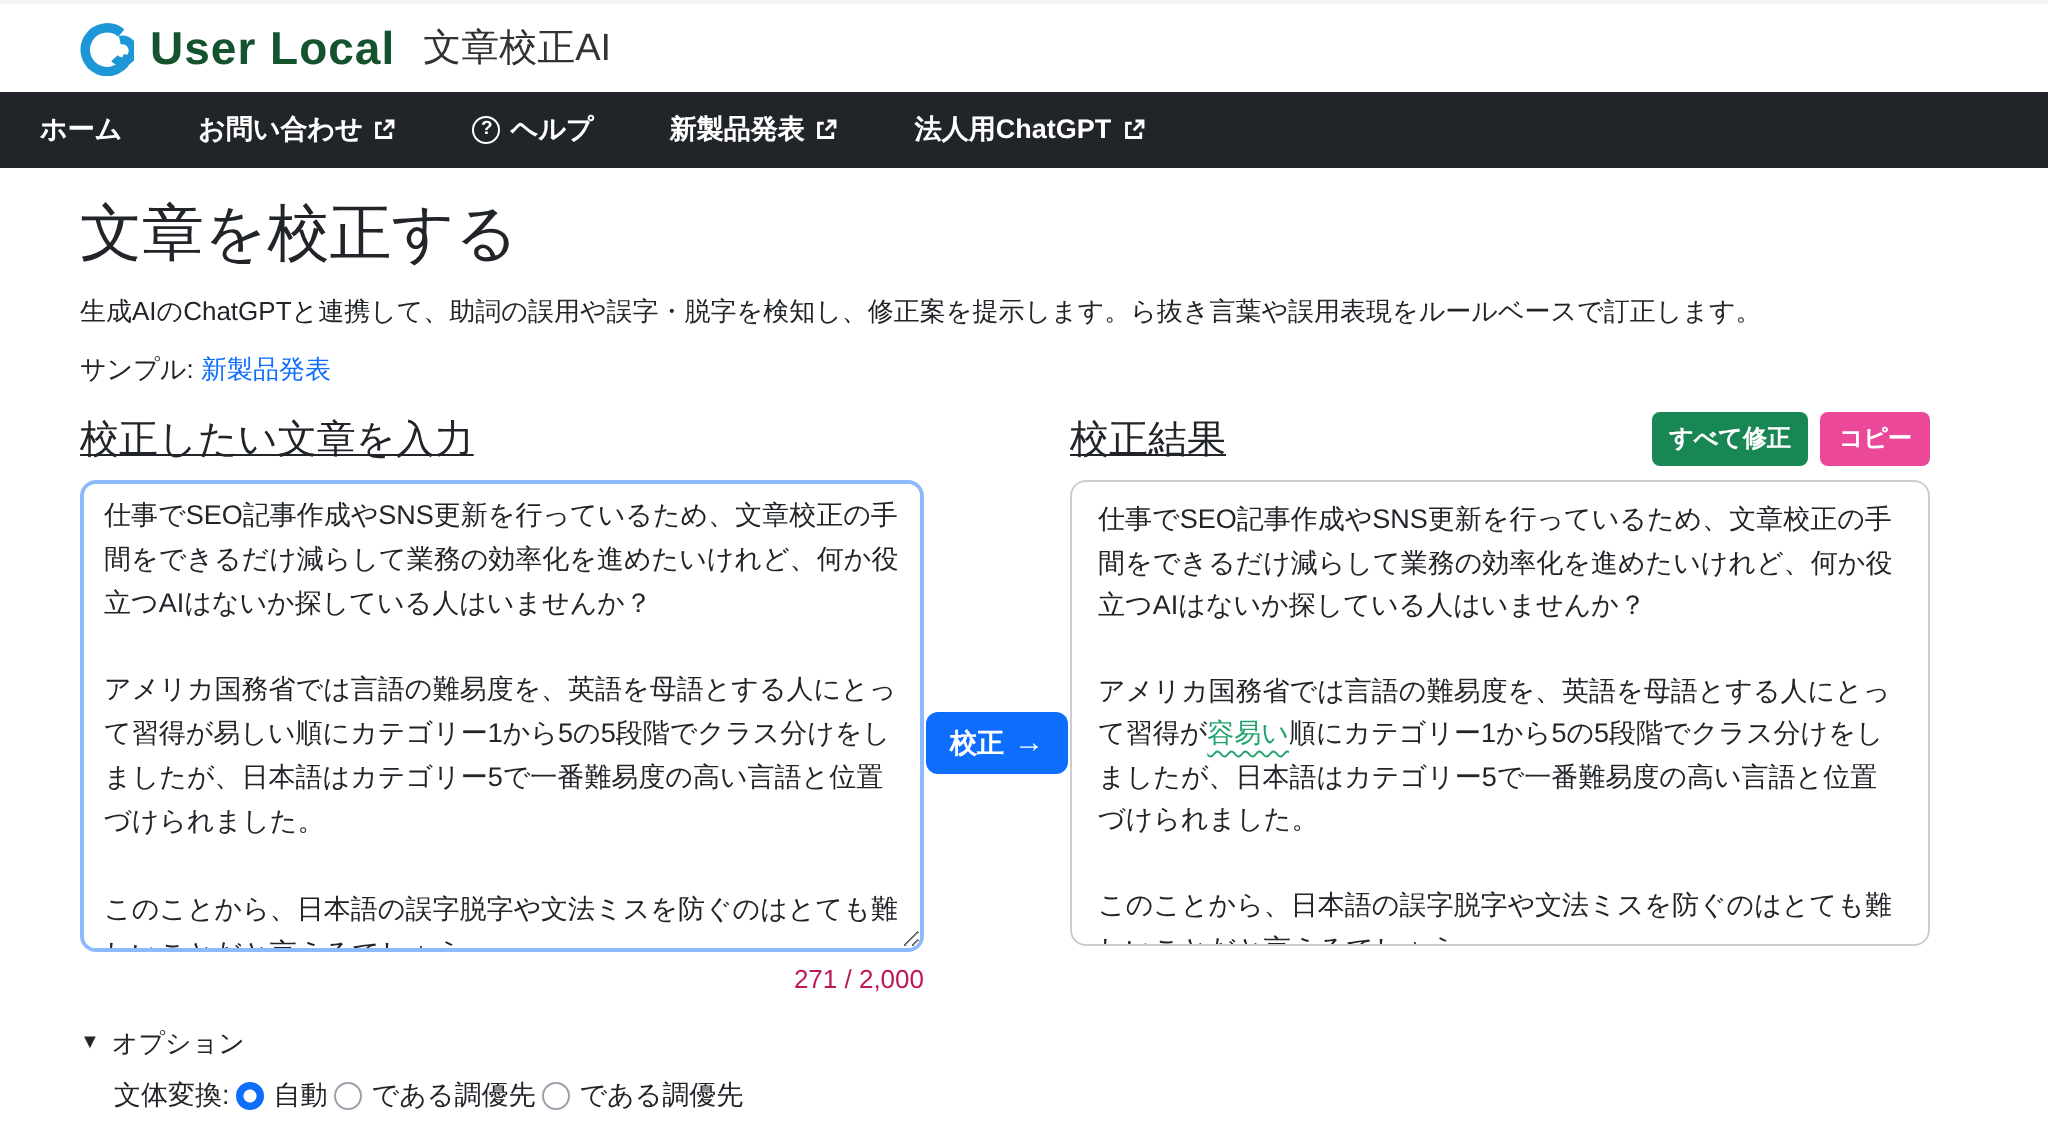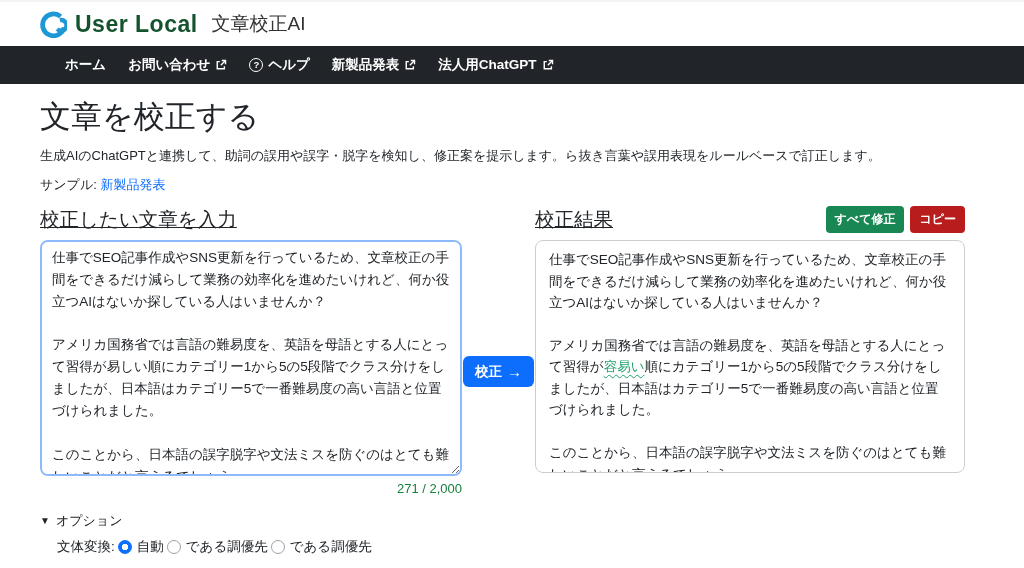--- a/index.html
+++ b/index.html
@@ -23,21 +23,21 @@
   .brand-name {
     font-size: 23px; font-weight: 700; color: #14532d;
     letter-spacing: 0.5px;
   }
   .app-title { font-size: 19px; color: #333; margin-left: 6px; }
 
   
   .navbar {
     height: 38px; background: #212529;
     display: flex; align-items: center;
-    padding-left: 65px; gap: 22px;
+    padding-left: 20px; gap: 38px;
   }
   .nav-item {
     color: #fff; font-size: 13.5px; font-weight: 600;
     text-decoration: none; display: inline-flex; align-items: center; gap: 5px;
     cursor: pointer;
   }
   .ext-icon { display: inline-flex; margin-top: -1px; }
   .help-circle {
     width: 14px; height: 14px; border: 1.3px solid #fff; border-radius: 50%;
     display: inline-flex; align-items: center; justify-content: center;
@@ -60,21 +60,21 @@
   .col-left h2.panel-title { margin-bottom: 7px; }
 
   textarea.input-area {
     width: 100%; height: 236px;
     border: 2px solid #8db9fd; border-radius: 8px;
     padding: 5px 10px;
     font-family: "Liberation Sans", "DejaVu Sans", sans-serif;
     font-size: 13.5px; line-height: 1.62; color: #212529;
     resize: vertical; outline: none;
   }
-  .char-count { text-align: right; font-size: 13px; margin-top: 1px; color: #15803d; }
+  .char-count { text-align: right; font-size: 13px; margin-top: 1px; color: #be185d; }
 
   .proofread-btn {
     margin-top: 150px; height: 31px; padding: 0 12px;
     background: #0d6efd; color: #fff; border: none; border-radius: 6px;
     font-size: 13.5px; font-weight: 700; cursor: pointer;
     display: inline-flex; align-items: center; gap: 5px;
     font-family: inherit; align-self: flex-start;
   }
   .proofread-btn .arrow { font-size: 15px; font-weight: 700; }
 
@@ -82,21 +82,21 @@
     display: flex; justify-content: space-between; align-items: center;
     margin-bottom: 7px;
   }
   .result-actions { display: flex; gap: 6px; }
   .btn-small {
     border: none; border-radius: 4px; color: #fff;
     font-size: 12px; font-weight: 700; padding: 5px 9px;
     cursor: pointer; font-family: inherit;
   }
   .btn-fix-all { background: #198754; }
-  .btn-copy { background: #b91c1c; }
+  .btn-copy { background: #ec4899; }
 
   .result-box {
     height: 233px; border: 1px solid #c9ced3; border-radius: 8px;
     padding: 8px 13px; font-size: 13.5px; line-height: 1.6;
     color: #212529; overflow: hidden; background: #fff;
   }
   .result-box p + p { margin-top: 1.55em; }
   .correction {
     color: #1fa26c;
     text-decoration: underline wavy #1fa26c 1px;

